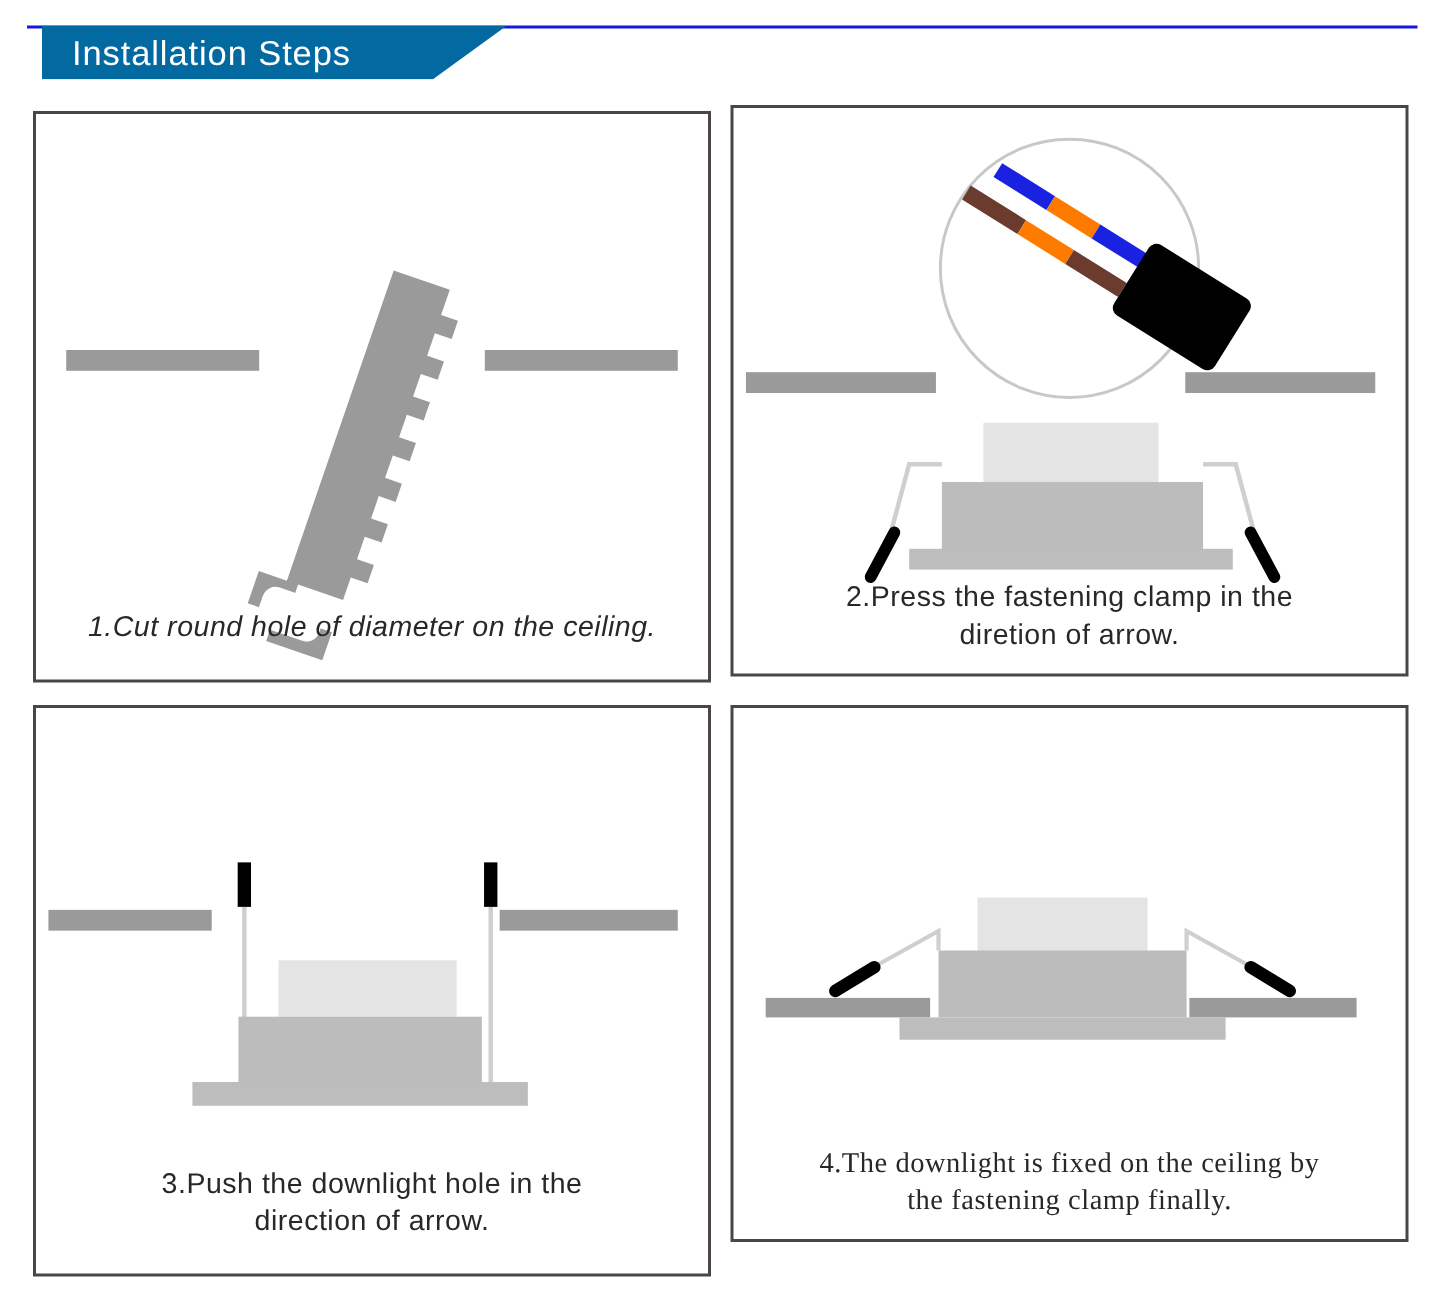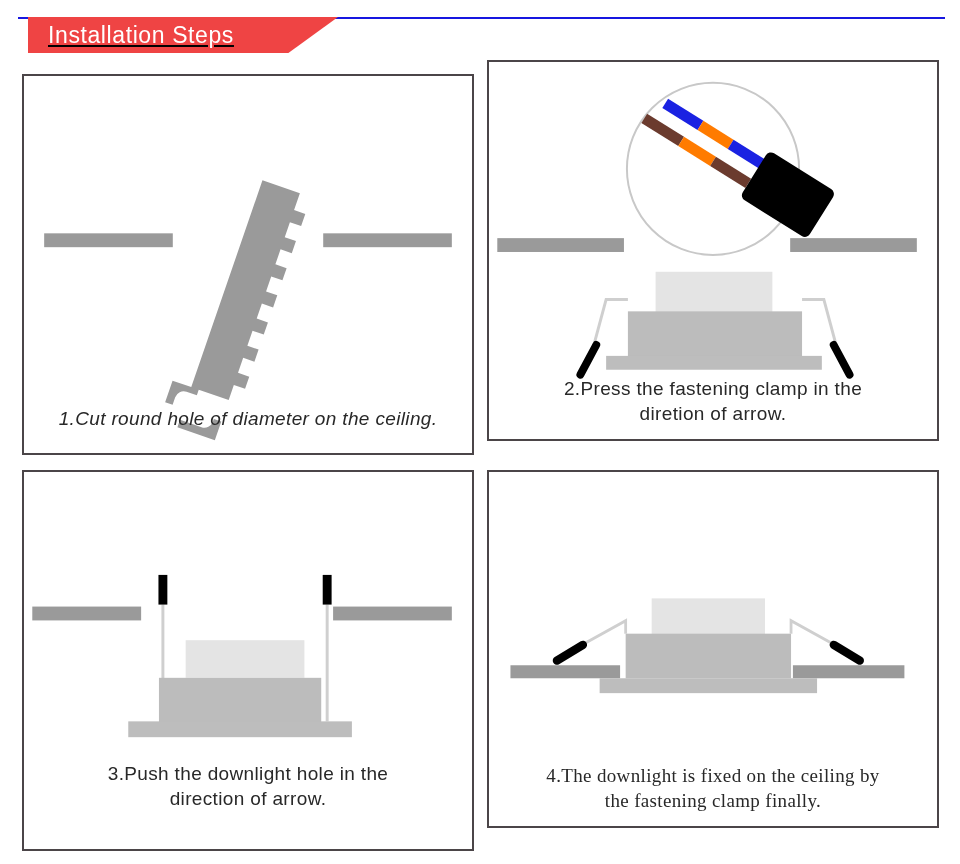--- a/index.html
+++ b/index.html
@@ -35,45 +35,44 @@
     width: 927px;
     height: 2px;
     background: #1717e0;
   }
   .header-banner {
     position: absolute;
     left: 28px;
     top: 17px;
     width: 310px;
     height: 36px;
-    background: #ef4444;
+    background: #0369a1;
     -webkit-clip-path: polygon(0 0, 100% 0, 84% 100%, 0 100%);
     clip-path: polygon(0 0, 100% 0, 84% 100%, 0 100%);
     display: flex;
     align-items: center;
-    text-decoration: underline;
   }
   .header-title {
     color: #ffffff;
     font-size: 23px;
     letter-spacing: .6px;
     padding-left: 20px;
     white-space: nowrap;
     line-height: 1;
   }
 
   
   .panel {
     position: absolute;
     border: 2px solid #4b4548;
     background: #ffffff;
     box-sizing: border-box;
   }
   .p1 { left: 22px;  top: 74px;  width: 452px; height: 381px; }
-  .p2 { left: 487px; top: 60px;  width: 452px; height: 381px; }
+  .p2 { left: 487px; top: 70px;  width: 452px; height: 381px; }
   .p3 { left: 22px;  top: 470px; width: 452px; height: 381px; }
   .p4 { left: 487px; top: 470px; width: 452px; height: 358px; font-family: Liberation Serif, serif; }
 
   .art {
     position: absolute;
     left: 0; top: 0;
     width: 100%; height: 100%;
   }
   .caption {
     position: absolute;
@@ -81,21 +80,21 @@
     width: 100%;
     text-align: center;
     color: #282828;
     font-size: 19px;
     letter-spacing: .35px;
     line-height: 25px;
     white-space: pre-line;
   }
   .cap-1 { bottom: 22px; font-style: italic; }
   .cap-2 { bottom: 13px; }
-  .cap-3 { bottom: 38px; }
+  .cap-3 { bottom: 22px; }
   .cap-4 { bottom: 13px; }
 </style>
 </head>
 <body>
 
 <div id="page">
 
   <div class="header-wrap">
     <div class="header-rule"></div>
     <div class="header-banner">

